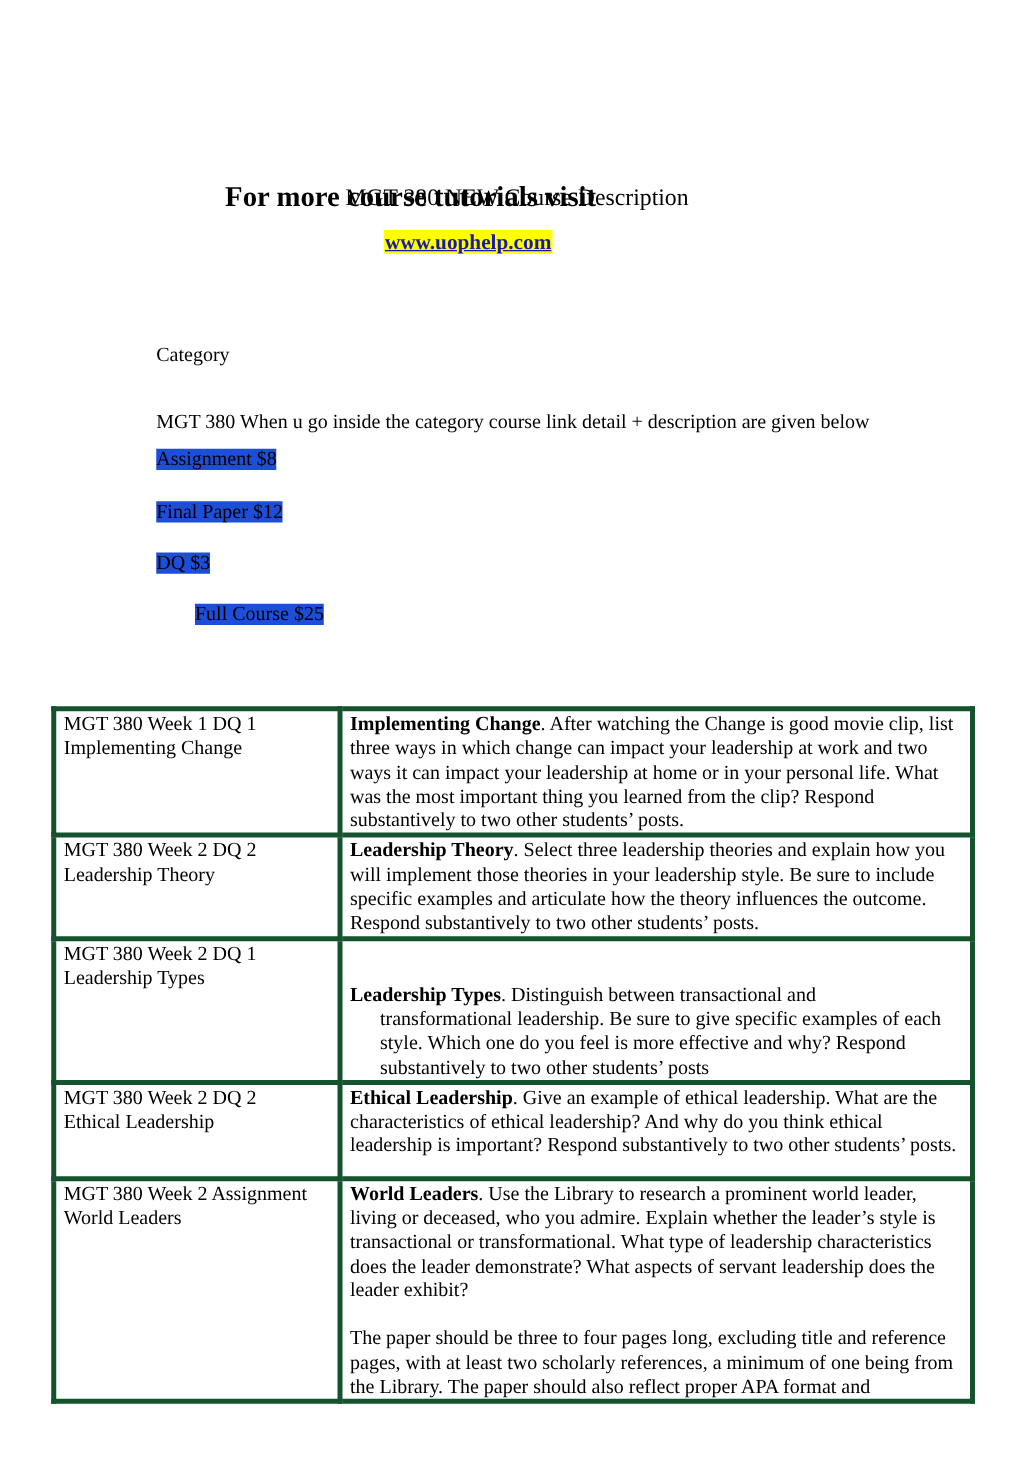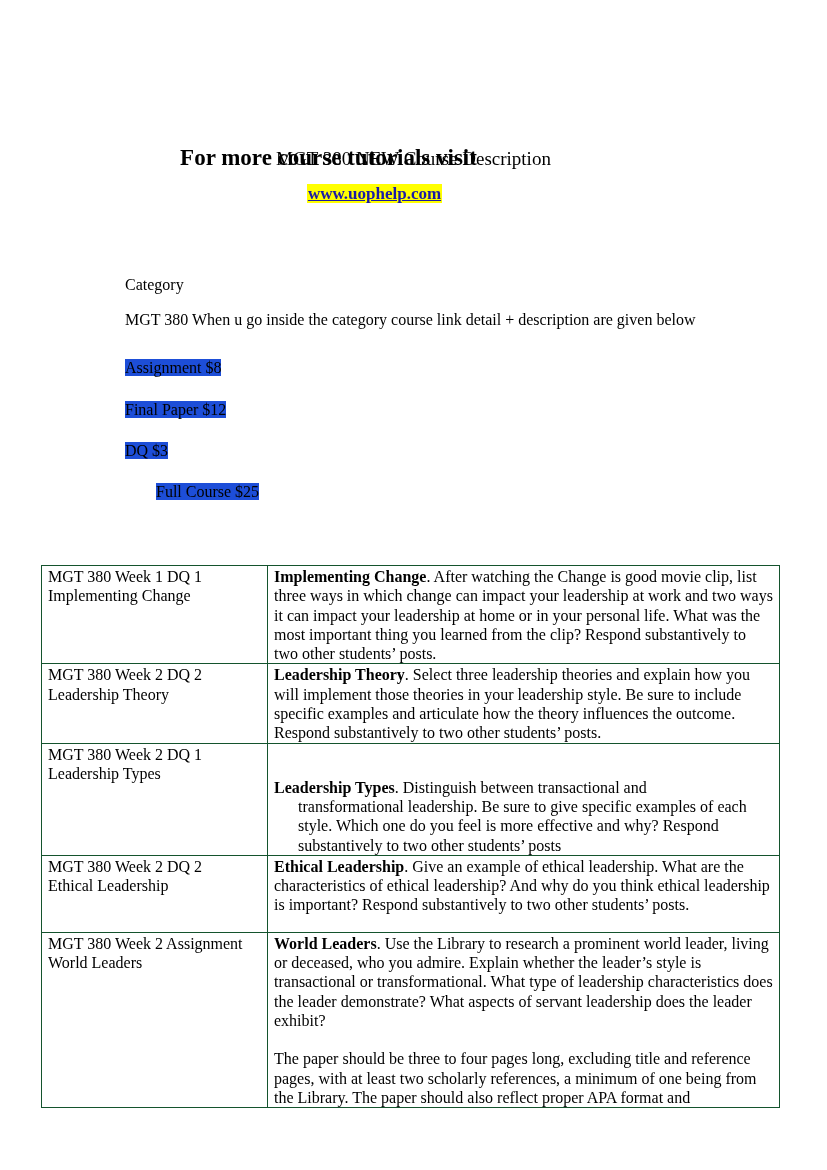--- a/index.html
+++ b/index.html
@@ -25,39 +25,39 @@
   }
   .body-line {
     position: absolute; left: 125px; font-size: 16px; line-height: 20px;
   }
   .hl { background: #1d4ed8; }
   table.course {
     position: absolute; top: 565px; left: 41px; width: 739px;
     border-collapse: collapse; font-size: 16px; line-height: 19.3px;
   }
   table.course td {
-    border: 1px solid #14532d; vertical-align: top; padding: 1px 6px 0 6px;
+    border: 4px solid #14532d; vertical-align: top; padding: 1px 6px 0 6px;
   }
   td.c1 { width: 213px; }
   td.c2 { }
   .hang { padding-left: 24px; display: block; }
   .first { display: block; margin-top: 33px; }
   .gap { display: block; height: 19px; }
 </style>
 </head>
 <body>
 
 <div class="title">MGT 380 NEW Course Description</div>
 <div class="subtitle">For more course tutorials visit</div>
 <div class="link-wrap">
   <a class="link">www.uophelp.com</a>
 </div>
 
 <div class="body-line" style="top:275px;">Category</div>
-<div class="body-line" style="top:310px;">MGT 380 When u go inside the category course link detail + description are given below</div>
+<div class="body-line" style="top:328px;">MGT 380 When u go inside the category course link detail + description are given below</div>
 <div class="body-line" style="top:358px;"><span class="hl">Assignment $8</span></div>
 <div class="body-line" style="top:400px;"><span class="hl">Final Paper $12</span></div>
 <div class="body-line" style="top:441px;"><span class="hl">DQ $3</span></div>
 <div class="body-line" style="top:482px;padding-left:31px;"><span class="hl">Full Course $25</span></div>
 
 <table class="course">
   <tbody>
       <tr style="height:97px;">
     <td class="c1">
       <div>MGT 380 Week 1 DQ 1</div>

